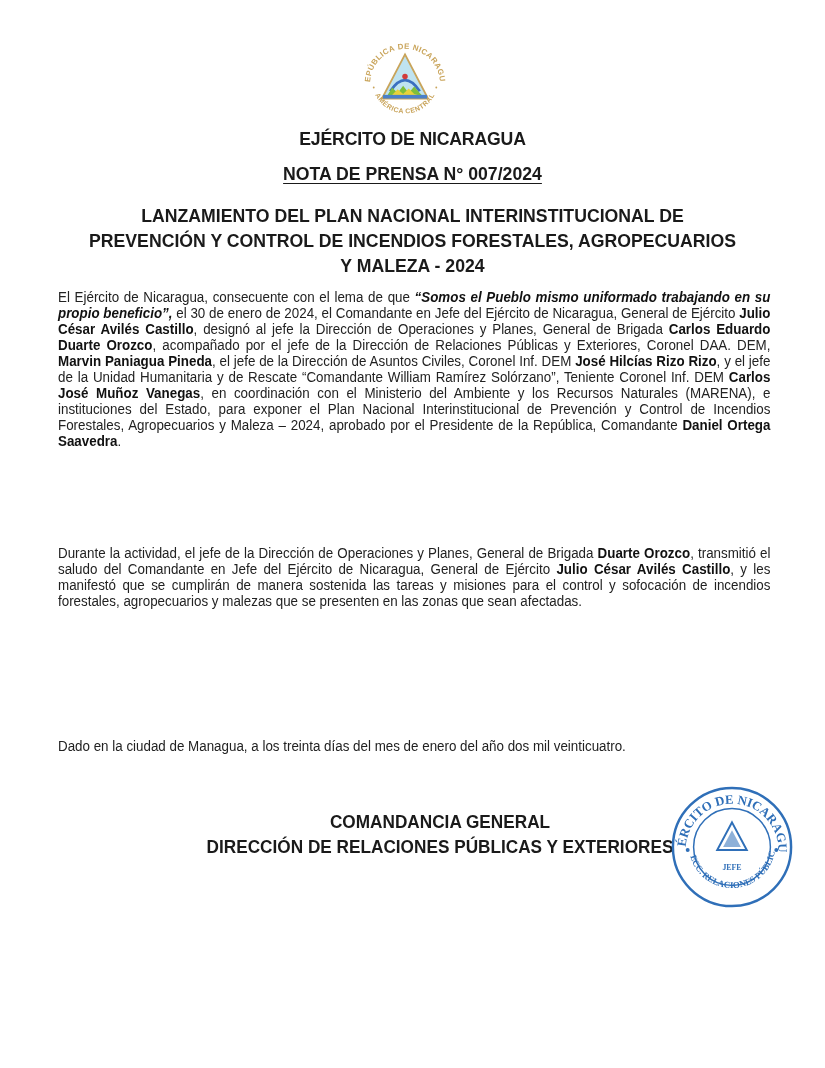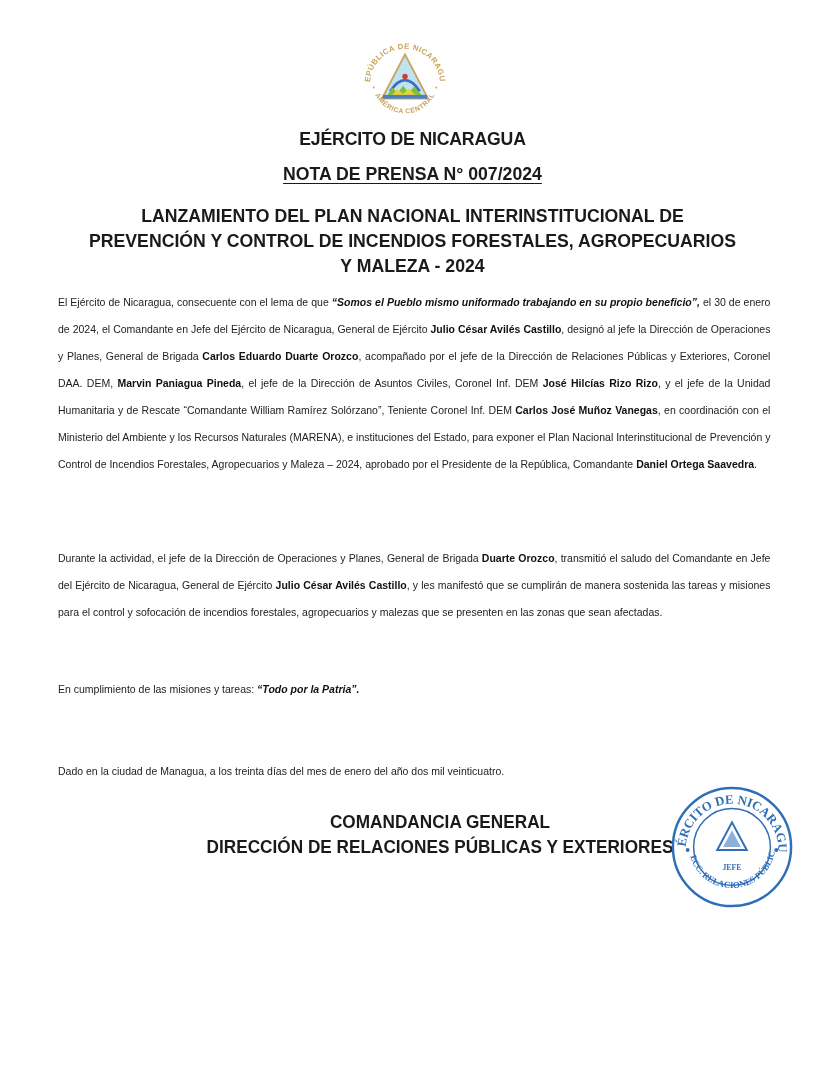--- a/index.html
+++ b/index.html
@@ -10,29 +10,29 @@
   .seal-top { position: absolute; left: 359px; top: 36px; width: 92px; height: 92px; }
 
   .h-org { position: absolute; left: 0; width: 825px; top: 128px; text-align: center;
            font-weight: bold; font-size: 19px; letter-spacing: -0.2px; transform: scaleX(0.93); }
   .h-note { position: absolute; left: 0; width: 825px; top: 163px; text-align: center;
             font-weight: bold; font-size: 19px; transform: scaleX(0.93); }
   .h-note span { text-decoration: underline; text-underline-offset: 3px; }
   .h-title { position: absolute; left: 40px; width: 745px; top: 203px; text-align: center;
              font-weight: bold; font-size: 19px; line-height: 25px; transform: scaleX(0.93); transform-origin: center top; }
 
-  .body { position: absolute; left: 58px; width: 712px; font-size: 11px; line-height: 27px;
+  .body { position: absolute; left: 58px; width: 712px; font-size: 14px; line-height: 16px;
           text-align: justify; color: #222; }
   .body b { color: #111; }
   .body .lemma { font-weight: bold; font-style: italic; color: #111; }
   .p1 { top: 289px; }
   .p2 { top: 545px; }
   .p3 { top: 676px; }
   .p4 { top: 717px; }
-  .p5 { top: 758px; }
+  .p5 { top: 738px; }
   .cond { transform: scaleX(0.955); transform-origin: left top; width: 746px; }
 
   .sign { position: absolute; left: 120px; width: 640px; text-align: center; font-weight: bold;
           font-size: 18.5px; line-height: 25px; transform: scaleX(0.93); }
   .sign1 { top: 809px; }
   .sign2 { top: 834px; }
 
   .stamp { position: absolute; left: 668px; top: 783px; width: 128px; height: 128px; }
 </style>
 </head>
@@ -70,23 +70,20 @@
   </div>
 
   <div class="body p1">
       <div class="cond"><span>El Ejército de Nicaragua, consecuente con el lema de que </span><span class="lemma">“Somos el Pueblo mismo uniformado trabajando en su propio beneficio”,</span><span> el 30 de enero de 2024, el Comandante en Jefe del Ejército de Nicaragua, General de Ejército </span><b>Julio César Avilés Castillo</b><span>, designó al jefe la Dirección de Operaciones y Planes, General de Brigada </span><b>Carlos Eduardo Duarte Orozco</b><span>, acompañado por el jefe de la Dirección de Relaciones Públicas y Exteriores, Coronel DAA. DEM, </span><b>Marvin Paniagua Pineda</b><span>, el jefe de la Dirección de Asuntos Civiles, Coronel Inf. DEM </span><b>José Hilcías Rizo Rizo</b><span>, y el jefe de la Unidad Humanitaria y de Rescate “Comandante William Ramírez Solórzano”, Teniente Coronel Inf. DEM </span><b>Carlos José Muñoz Vanegas</b><span>, en coordinación con el Ministerio del Ambiente y los Recursos Naturales (MARENA), e instituciones del Estado, para exponer el Plan Nacional Interinstitucional de Prevención y Control de Incendios Forestales, Agropecuarios y Maleza – 2024, aprobado por el Presidente de la República, Comandante </span><b>Daniel Ortega Saavedra</b><span>.</span></div>
     </div>
 
   <div class="body p2">
       <div class="cond"><span>Durante la actividad, el jefe de la Dirección de Operaciones y Planes, General de Brigada </span><b>Duarte Orozco</b><span>, transmitió el saludo del Comandante en Jefe del Ejército de Nicaragua, General de Ejército </span><b>Julio César Avilés Castillo</b><span>, y les manifestó que se cumplirán de manera sostenida las tareas y misiones para el control y sofocación de incendios forestales, agropecuarios y malezas que se presenten en las zonas que sean afectadas.</span></div>
     </div>
 
-  <div class="body p3">
-      <div class="cond"><span>En cumplimiento de las misiones y tareas: </span><span class="lemma">“Todo por la Patria”.</span></div>
-    </div>
 
 
   <div class="body p5">
       <div class="cond"><span>Dado en la ciudad de Managua, a los treinta días del mes de enero del año dos mil veinticuatro.</span></div>
     </div>
 
   <div class="sign sign1">COMANDANCIA GENERAL</div>
   <div class="sign sign2">DIRECCIÓN DE RELACIONES PÚBLICAS Y EXTERIORES</div>
 
   <svg class="stamp" viewBox="0 0 130 130">

